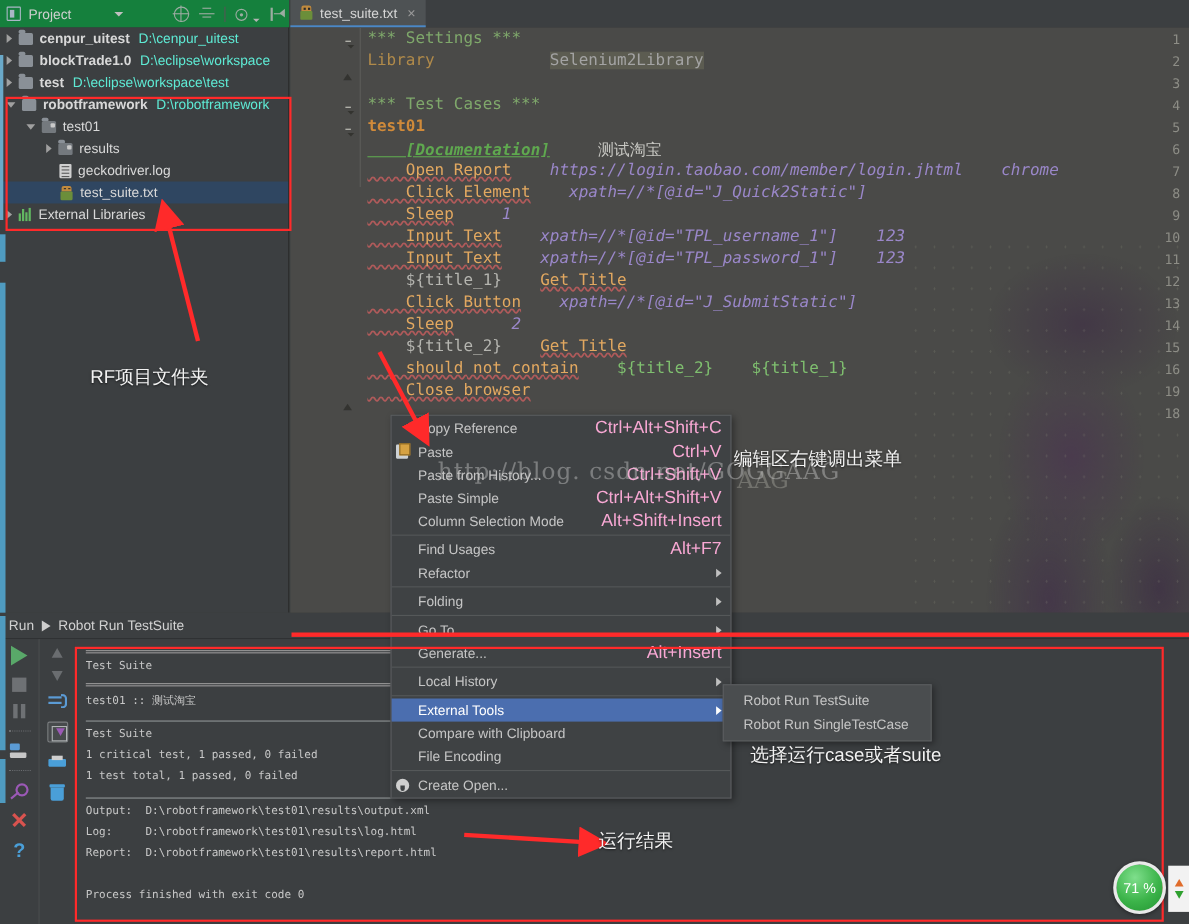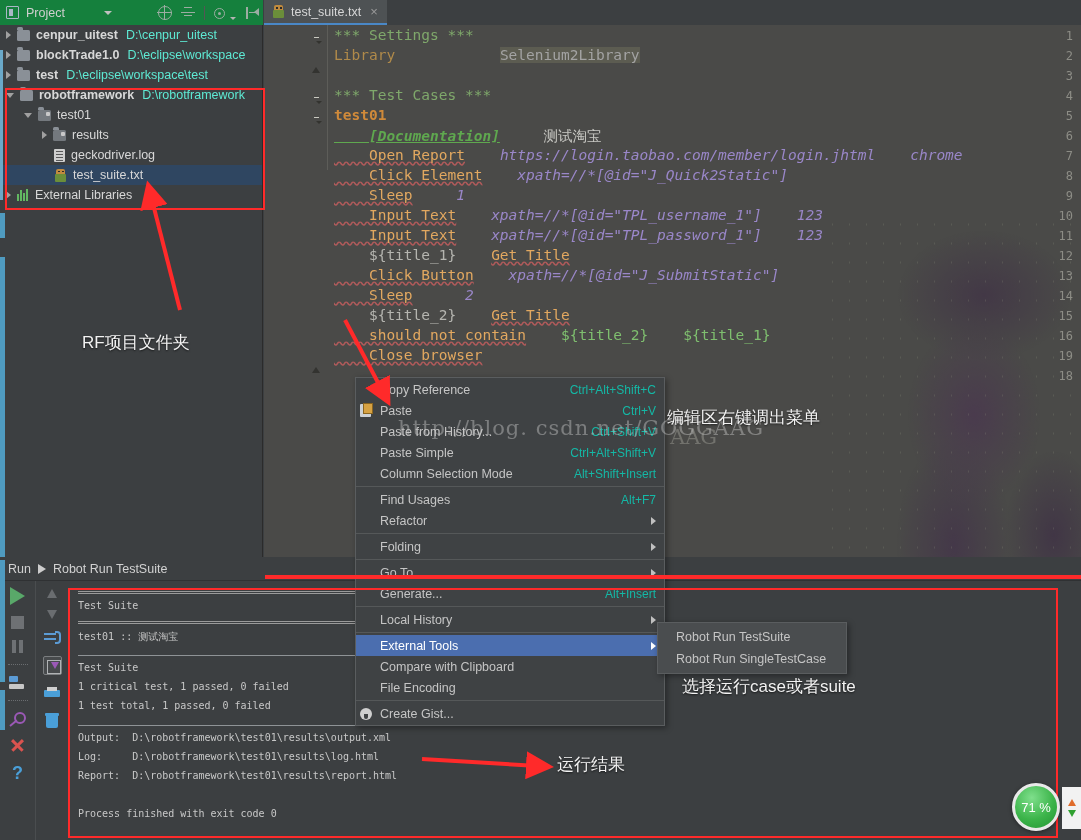--- a/index.html
+++ b/index.html
@@ -131,21 +131,21 @@
   }
 
   
   .ctxmenu{
     position:absolute; left:355px; top:377px; width:310px;
     background:#3f4244; border:1px solid #5a5d5f; box-shadow:2px 2px 6px #00000060;
     z-index:40; padding:1px 0;
   }
   .mi{ height:21px; display:flex; align-items:center; padding:0 8px 0 6px; font-size:12.5px; color:#c5c5c5; position:relative;}
   .mi .mtext{ margin-left:18px; }
-  .mi .mkey{ margin-left:auto; color:#14b8a6; font-size:12px; }
+  .mi .mkey{ margin-left:auto; color:#f9a8d4; font-size:16px; }
   .mi.hl{ background:#4b6eaf; color:#fff; }
   .mi .sub{ margin-left:auto; width:0;height:0;
     border-top:4px solid transparent;border-bottom:4px solid transparent;border-left:5px solid #c0c0c0; }
   .mi.hl .sub{ border-left-color:#ffffff; }
   .msep{ height:1px; background:#555859; margin:2px 0; }
   .paste-ic{ position:absolute; left:4px; top:4px; width:11px;height:13px;background:#cdd1d4;border-radius:1px;}
   .paste-ic:after{content:"";position:absolute;right:-2px;top:-1px;width:8px;height:9px;background:#d6a243;border:1px solid #8a6520;}
   .gist-ic{ position:absolute; left:4px; top:4.5px; width:12px;height:12px;border-radius:50%;background:#cfcfcf;}
   .gist-ic:after{content:"";position:absolute;left:4px;top:6px;width:4px;height:5px;background:#3f4244;border-radius:0 0 2px 2px;}
 
@@ -459,21 +459,21 @@
         </div>
         <div class="mi">
           <span class="mtext">Compare with Clipboard</span>
         </div>
         <div class="mi">
           <span class="mtext">File Encoding</span>
         </div>
         <div class="msep"></div>
         <div class="mi">
           <span class="gist-ic"></span>
-          <span class="mtext">Create Gist...</span>
+          <span class="mtext">Create Open...</span>
         </div>
       </div>
   </div>
 
   <div class="submenu">
     <div id="sub-items">
         <div class="mi">
           <span class="mtext">Robot Run TestSuite</span>
         </div>
         <div class="mi">
@@ -544,21 +544,21 @@
       </marker>
     </defs>
     <line x1="180" y1="310" x2="151" y2="196" stroke="#ff2a2a" stroke-width="4" marker-end="url(#ah)"></line>
     <line x1="345" y1="320" x2="383" y2="392" stroke="#ff2a2a" stroke-width="4" marker-end="url(#ah)"></line>
     <line x1="422" y1="759" x2="538" y2="766" stroke="#ff2a2a" stroke-width="4" marker-end="url(#ah)"></line>
   </svg>
 
   <div class="anno" style="left:82px; top:331px;">RF项目文件夹</div>
   <div class="anno" style="left:667px; top:406px;">编辑区右键调出菜单</div>
   <div class="anno" style="left:682px; top:675px;">选择运行case或者suite</div>
-  <div class="anno" style="left:557px; top:753px;">运行结果</div>
+  <div class="anno" style="left:544px; top:753px;">运行结果</div>
 
   <div class="bubble">71 %</div>
   <div class="navarrows">
     <span class="na-up"></span>
     <span class="na-dn"></span>
   </div>
 
 </div>
 
 </body></html>

